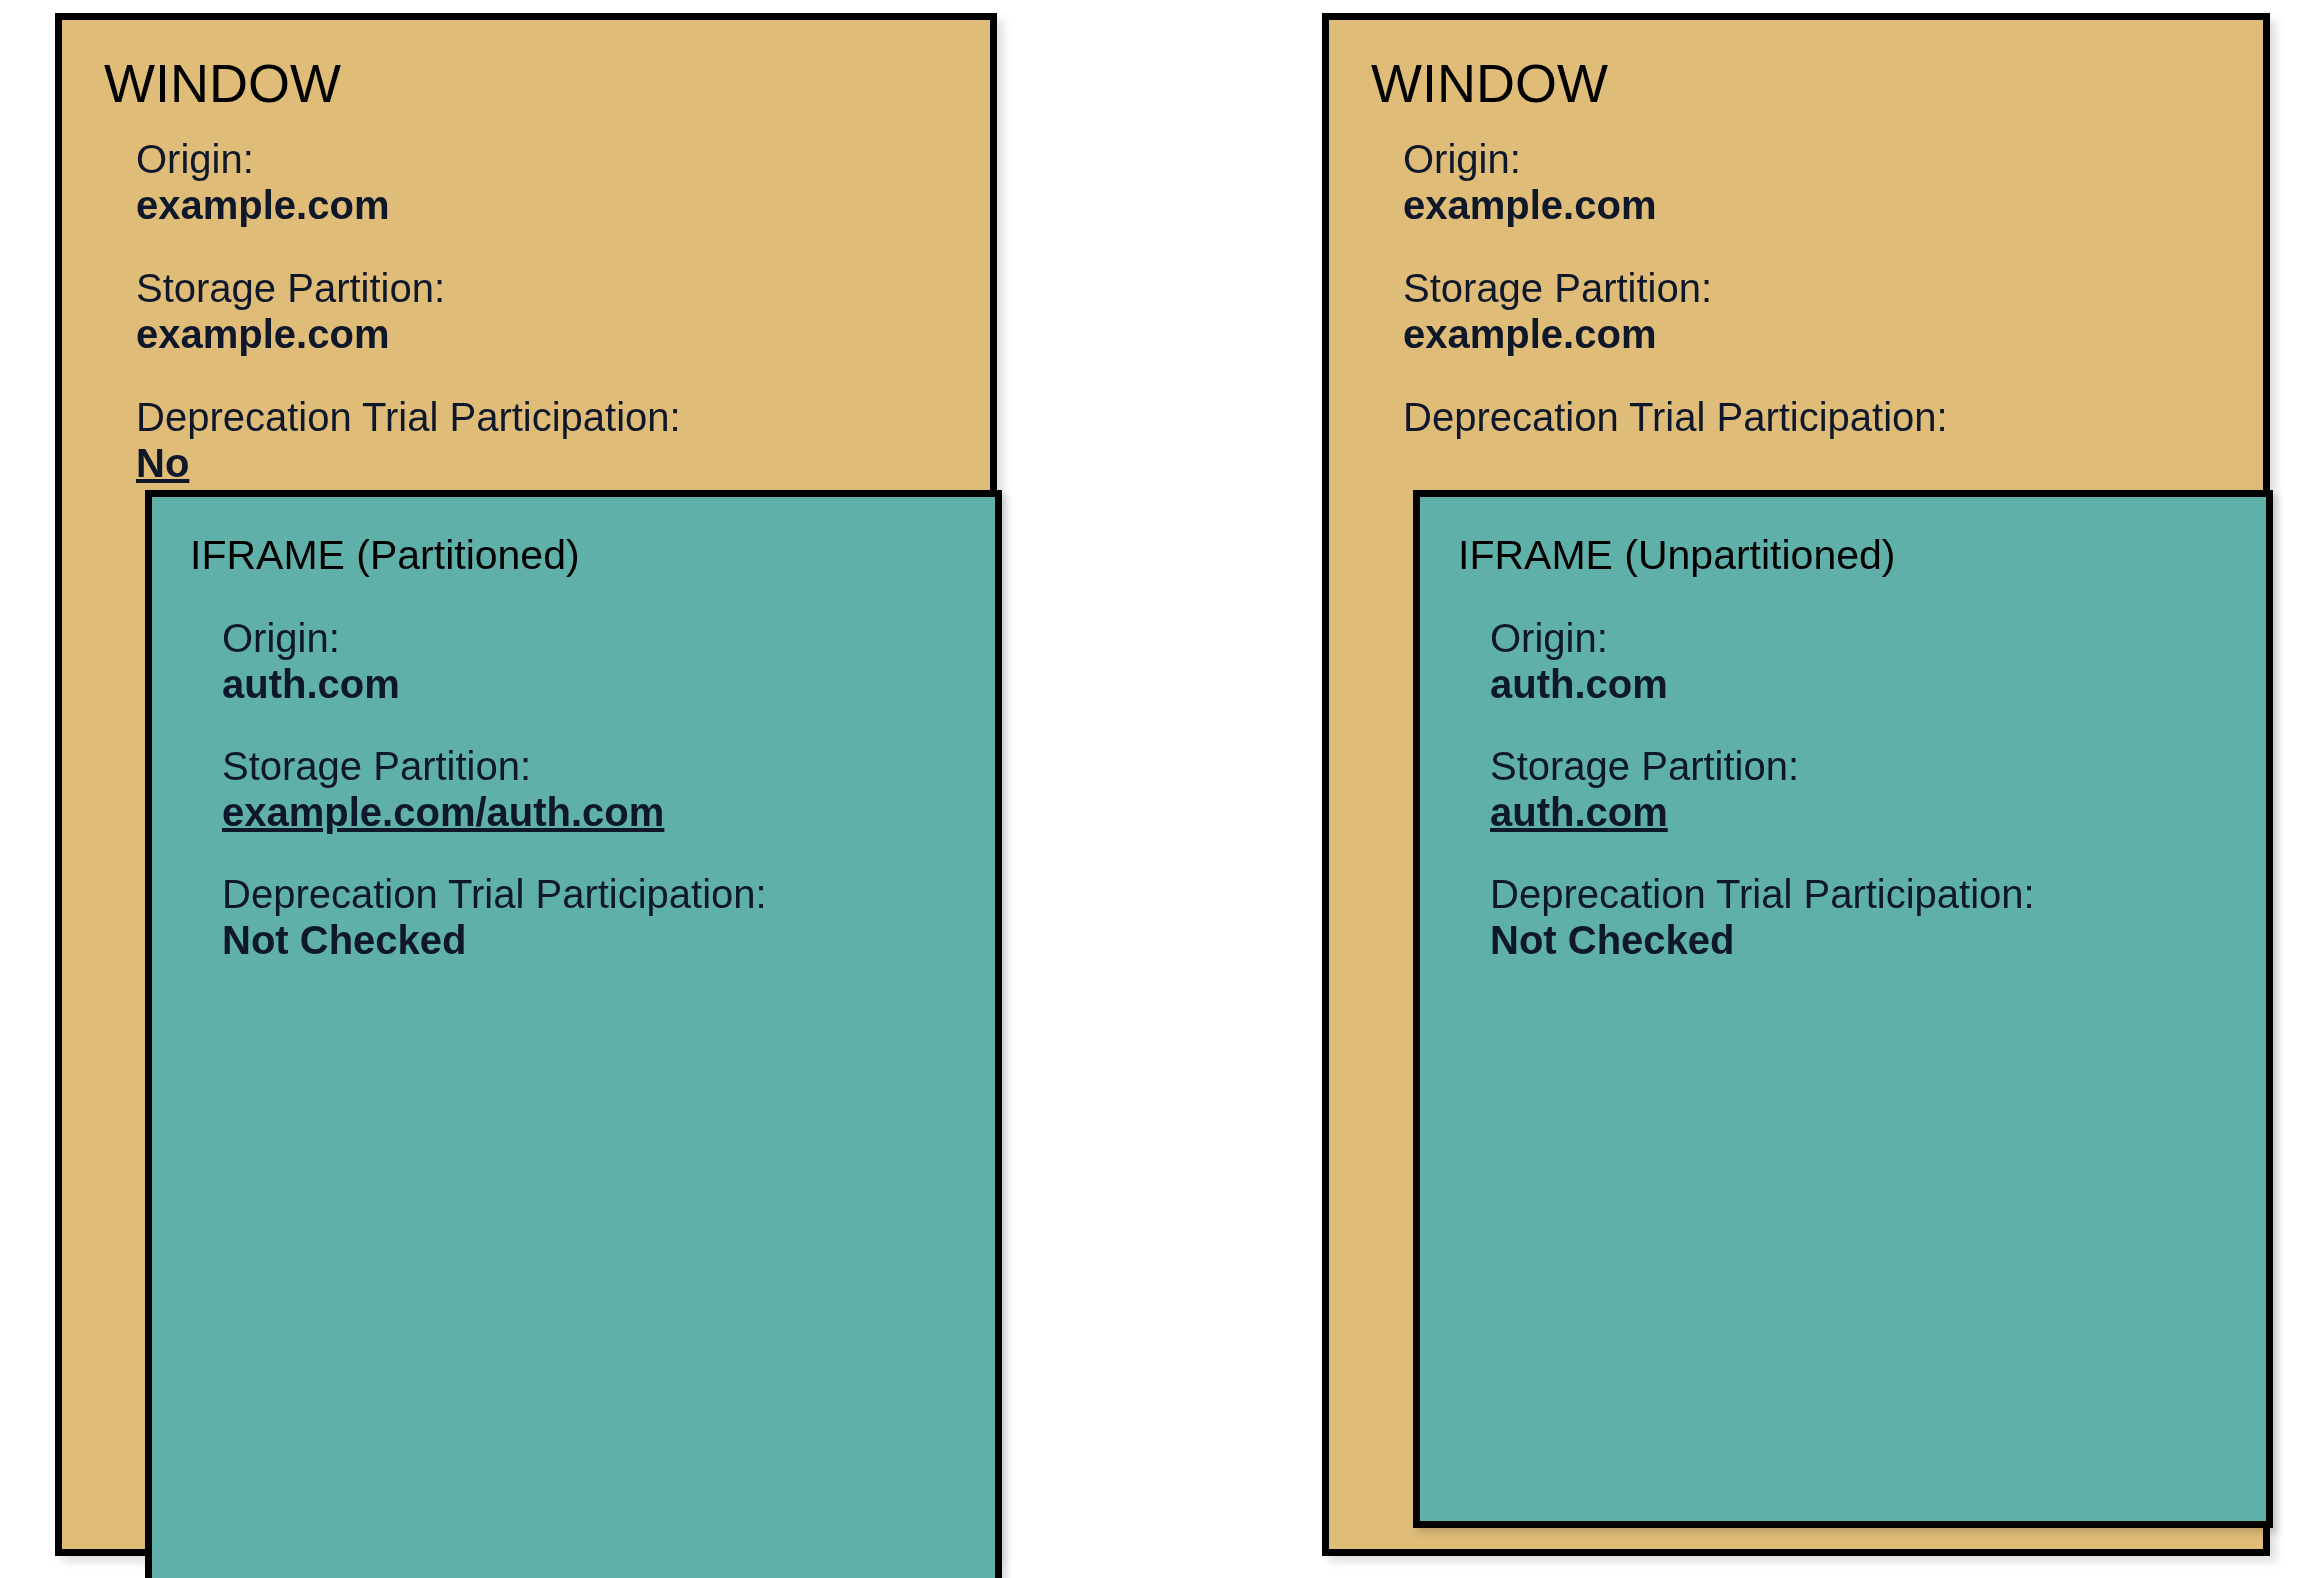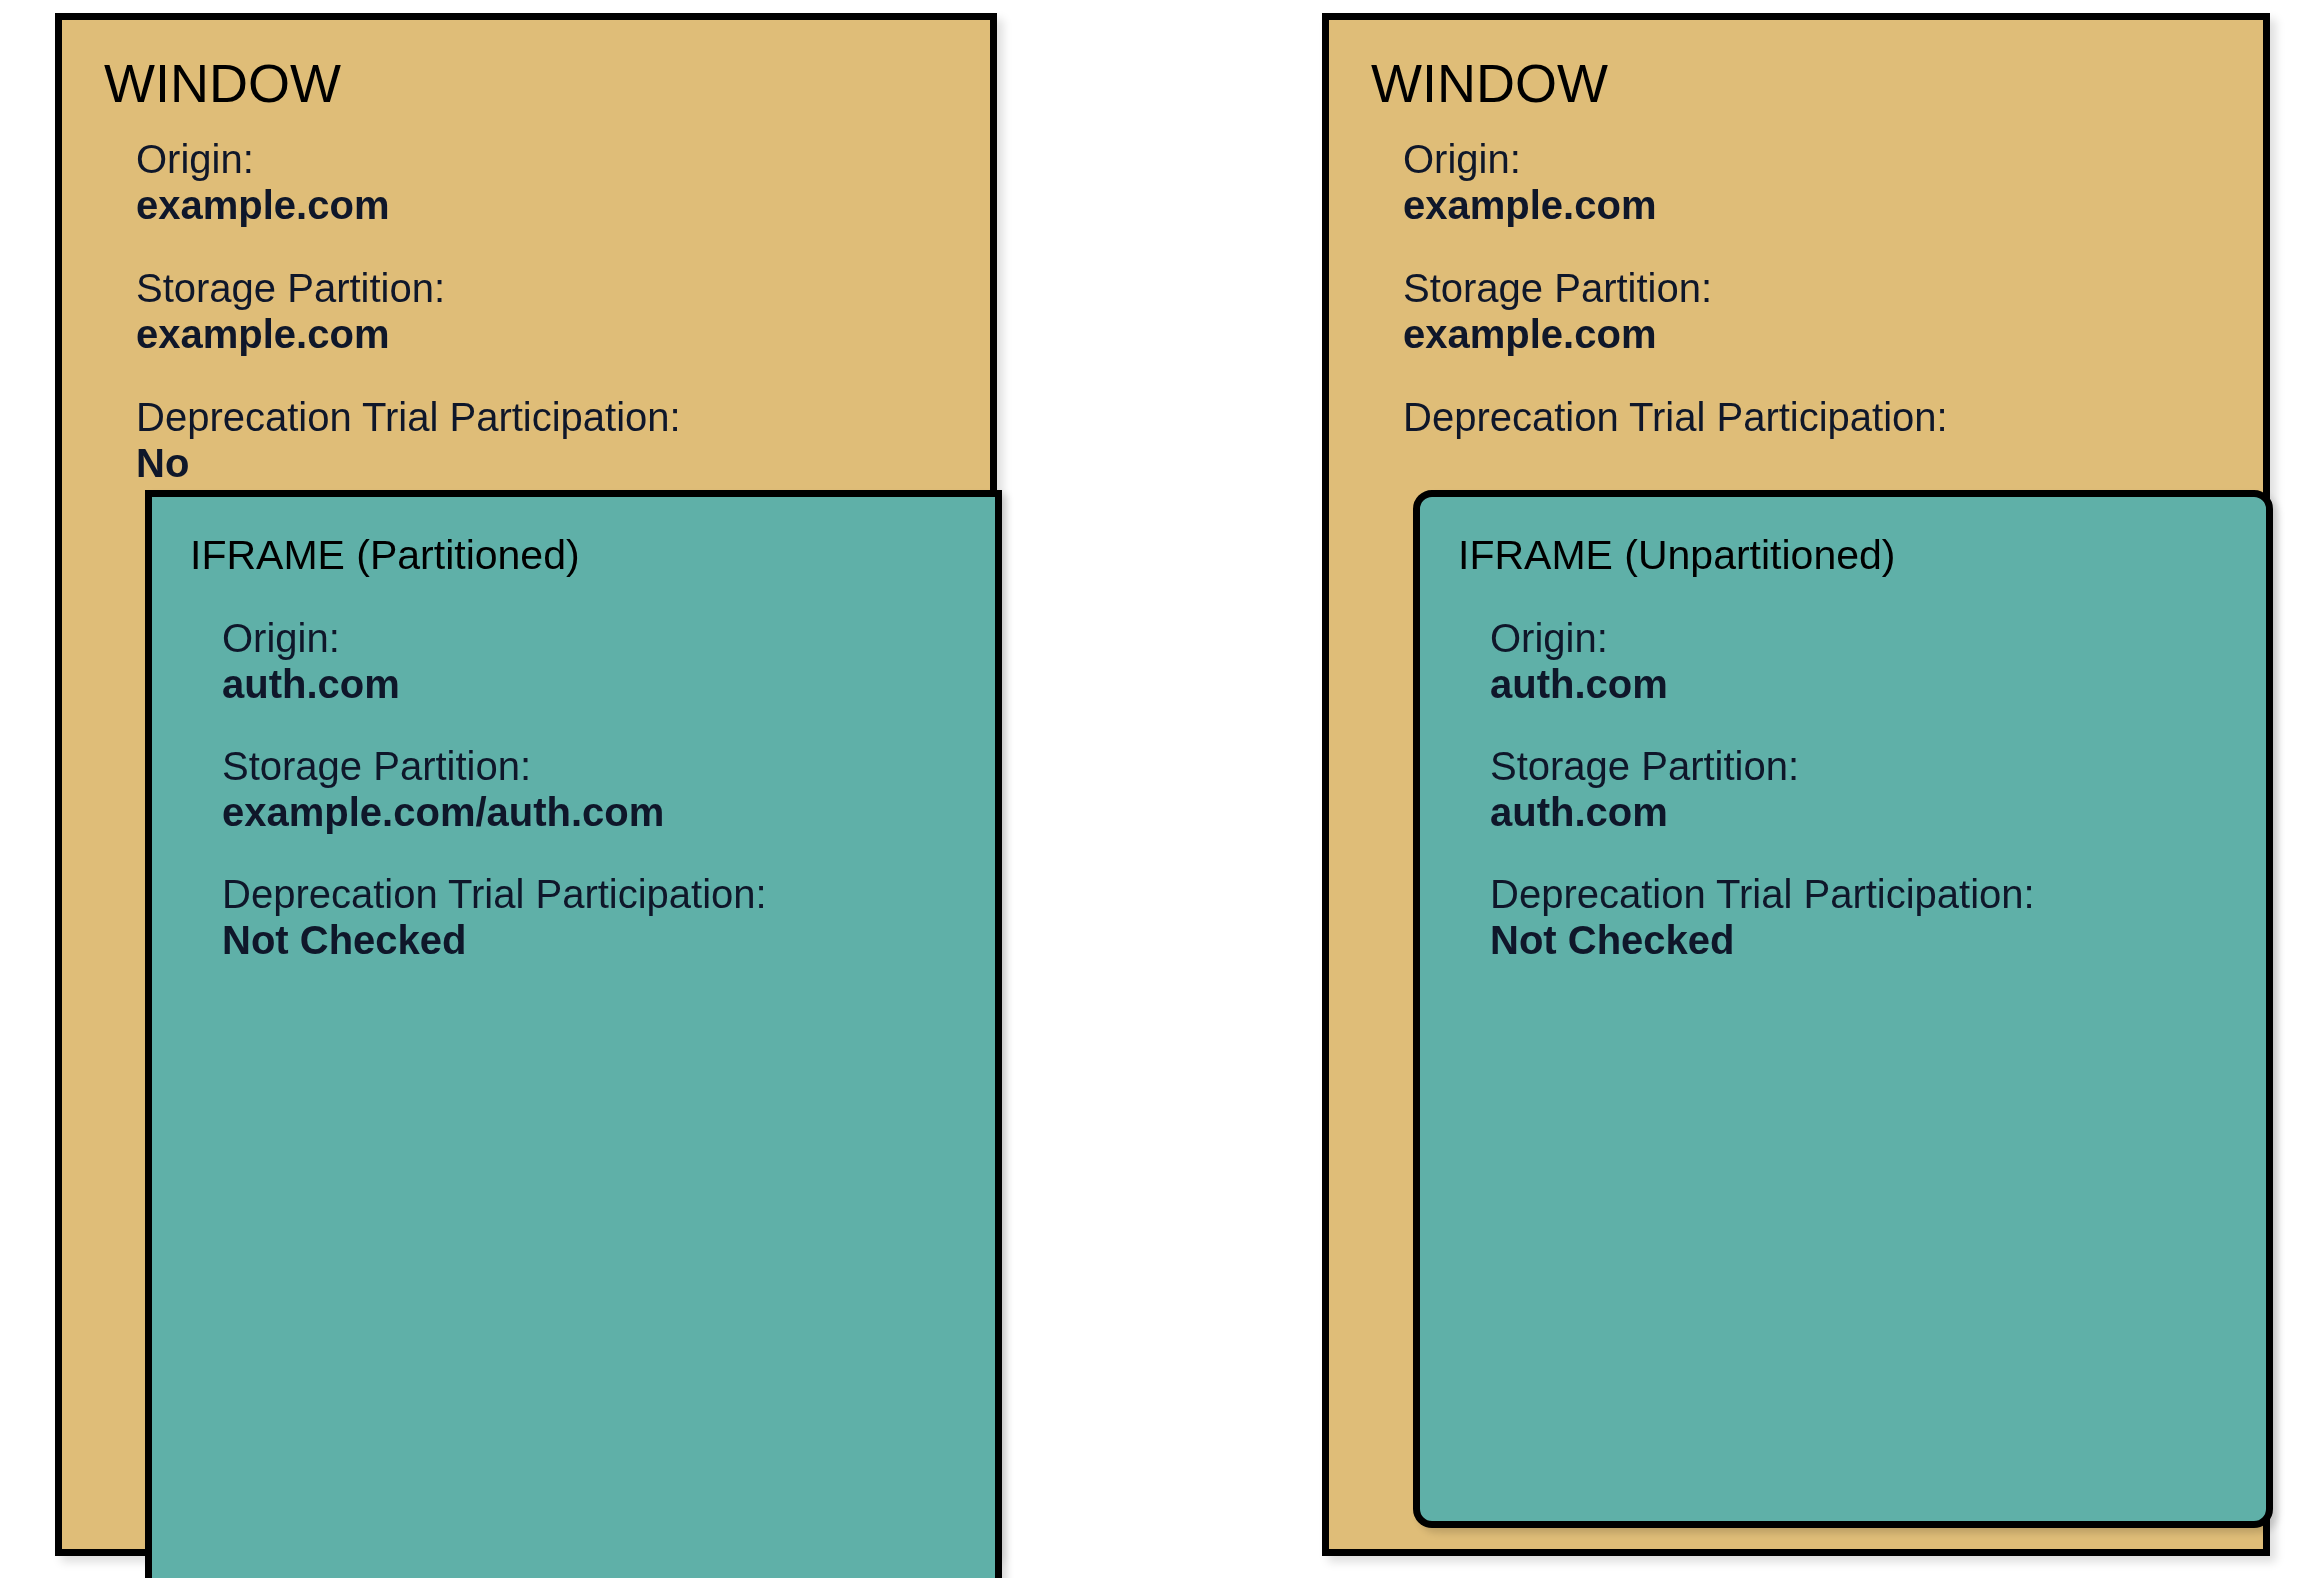--- a/index.html
+++ b/index.html
@@ -49,35 +49,35 @@
     position: absolute;
     left: 42px;
     font-size: 40px;
     line-height: 46px;
     color: #0f172a;
     white-space: nowrap;
     margin-left: 32px;
   }
   .field-block .label  { font-weight: normal; }
   .field-block .value  { font-weight: bold; }
-  .field-block .value.bold { font-weight: bold; }
+  .field-block .value.bold { font-weight: bold; text-decoration: underline; }
 
   .win-field-origin    { top: 116px; }
   .win-field-storage   { top: 245px; }
   .win-field-trial     { top: 374px; }
 
   .iframe-box {
     position: absolute;
     background: #5fb0a8;
     border: 7px solid #000000;
     box-sizing: border-box;
     box-shadow: 5px 5px 7px rgba(0,0,0,0.15);
   }
   #iframe-left  { left: 83px; top: 470px; width: 857px; height: 1270px; }
-  #iframe-right { left: 84px; top: 470px; width: 860px; height: 1038px; border-radius: 19px; }
+  #iframe-right { left: 84px; top: 470px; width: 860px; height: 1038px; }
 
   .iframe-title {
     position: absolute;
     left: 38px;
     top: 38px;
     font-size: 41px;
     line-height: 1.0;
     color: #000000;
     white-space: nowrap;
   }

